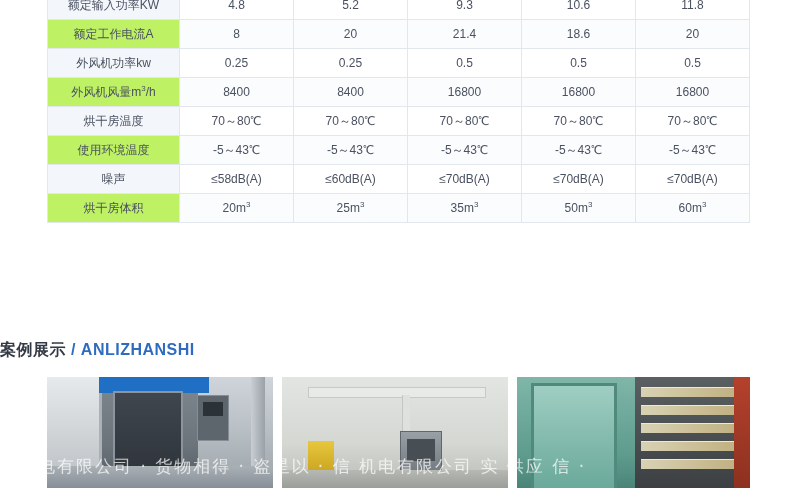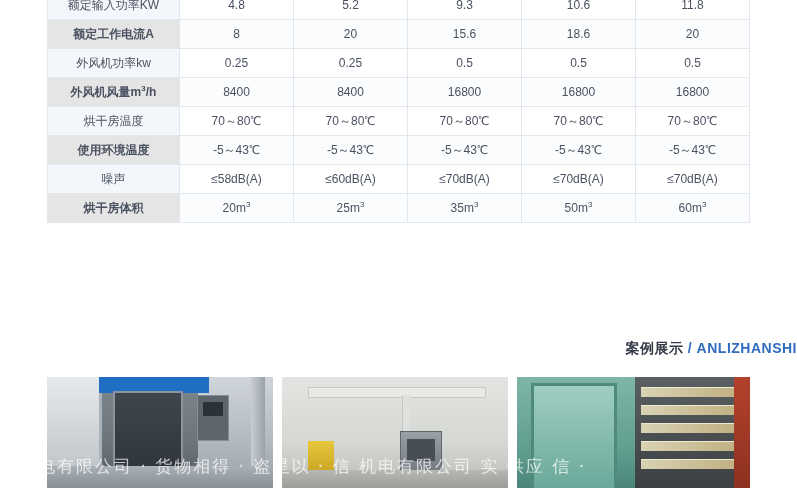--- a/index.html
+++ b/index.html
@@ -46,37 +46,36 @@
   table.spec td.rowhead {
     background: #f3f7fb;
     color: #4a5160;
     width: 127px;
     font-size: 12px;
   }
   table.spec tr.alt td {
     background: #fbfcfe;
   }
   table.spec tr.alt td.rowhead {
-    background: #e5e5e5;
-    font-weight: bold;
+    background: #bef264;
   }
   sup {
     font-size: 8px;
     vertical-align: super;
     line-height: 0;
   }
 
   
   .section-title {
     position: absolute;
     top: 340px;
     left: 0;
     width: 797px;
-    text-align: right;
-    font-size: 14px;
+    text-align: left;
+    font-size: 16px;
     font-weight: bold;
     letter-spacing: 0.5px;
   }
   .section-title .cn {
     color: #343a45;
   }
   .section-title .en {
     color: #2f6cc0;
   }
 
@@ -233,21 +232,21 @@
           <td>5.2</td>
           <td>9.3</td>
           <td>10.6</td>
           <td>11.8</td>
         </tr>
 
         <tr class="alt">
           <td class="rowhead">额定工作电流A</td>
           <td>8</td>
           <td>20</td>
-          <td>15.6</td>
+          <td>21.4</td>
           <td>18.6</td>
           <td>20</td>
         </tr>
 
         <tr>
           <td class="rowhead">外风机功率kw</td>
           <td>0.25</td>
           <td>0.25</td>
           <td>0.5</td>
           <td>0.5</td>

